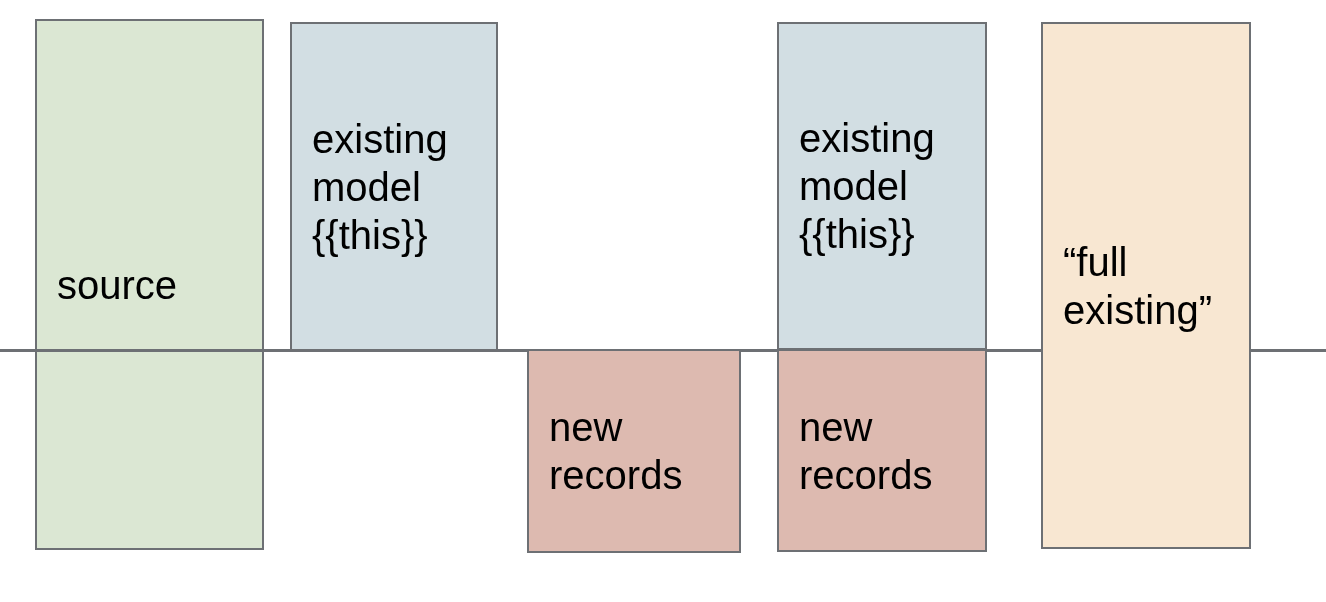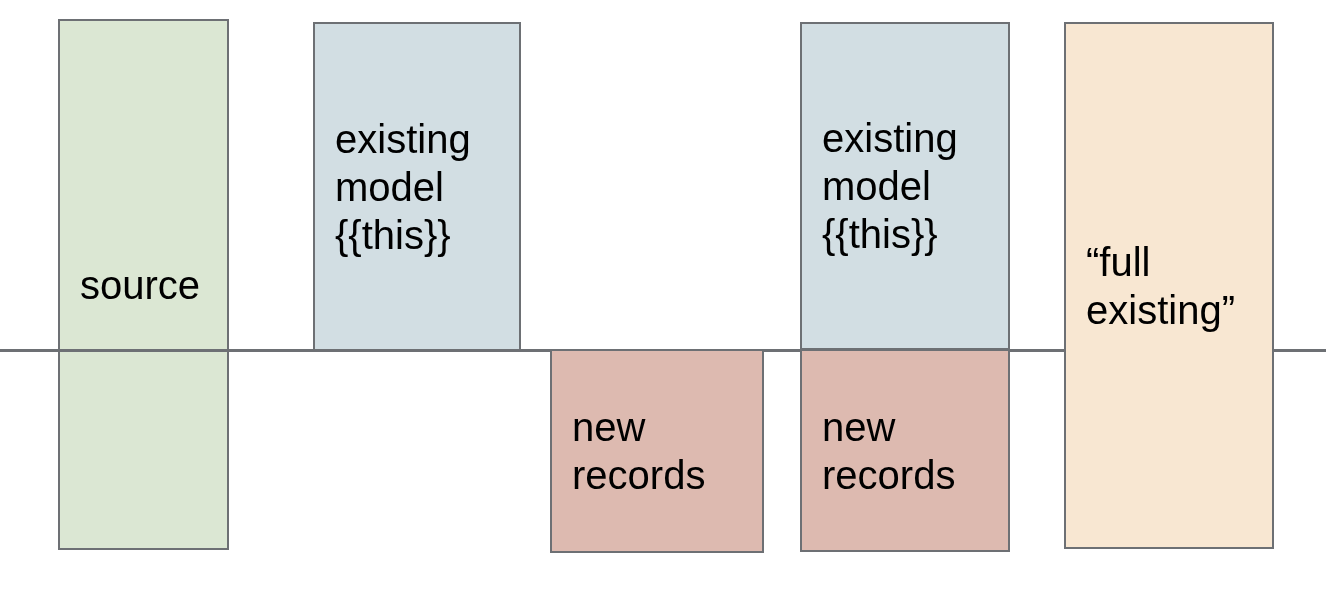--- a/index.html
+++ b/index.html
@@ -24,29 +24,28 @@
     height: 3px;
     z-index: 1;
   }
   .box {
     position: absolute;
     box-sizing: border-box;
     border: 2px solid #6d7074;
     display: flex;
     align-items: center;
     justify-content: flex-start;
-    margin-left: 23px;
   }
   .box .label {
     display: block;
     padding-left: 20px;
     padding-right: 6px;
     white-space: pre-line;
   }
-  .b-source { left: 35px;   top: 19px;  width: 171px; height: 531px; z-index: 0; }
+  .b-source { left: 35px;   top: 19px;  width: 229px; height: 531px; z-index: 0; }
   .b-em1    { left: 290px;  top: 22px;  width: 208px; height: 329px; z-index: 2; }
   .b-nr1    { left: 527px;  top: 349px; width: 214px; height: 204px; z-index: 2; }
   .b-em2    { left: 777px;  top: 22px;  width: 210px; height: 328px; z-index: 2; }
   .b-nr2    { left: 777px;  top: 349px; width: 210px; height: 203px; z-index: 2; }
   .b-fr     { left: 1041px; top: 22px;  width: 210px; height: 527px; z-index: 2; }
 </style>
 </head>
 <body>
 
 <div class="canvas" style="background-color: rgb(255, 255, 255); color: rgb(0, 0, 0);">

